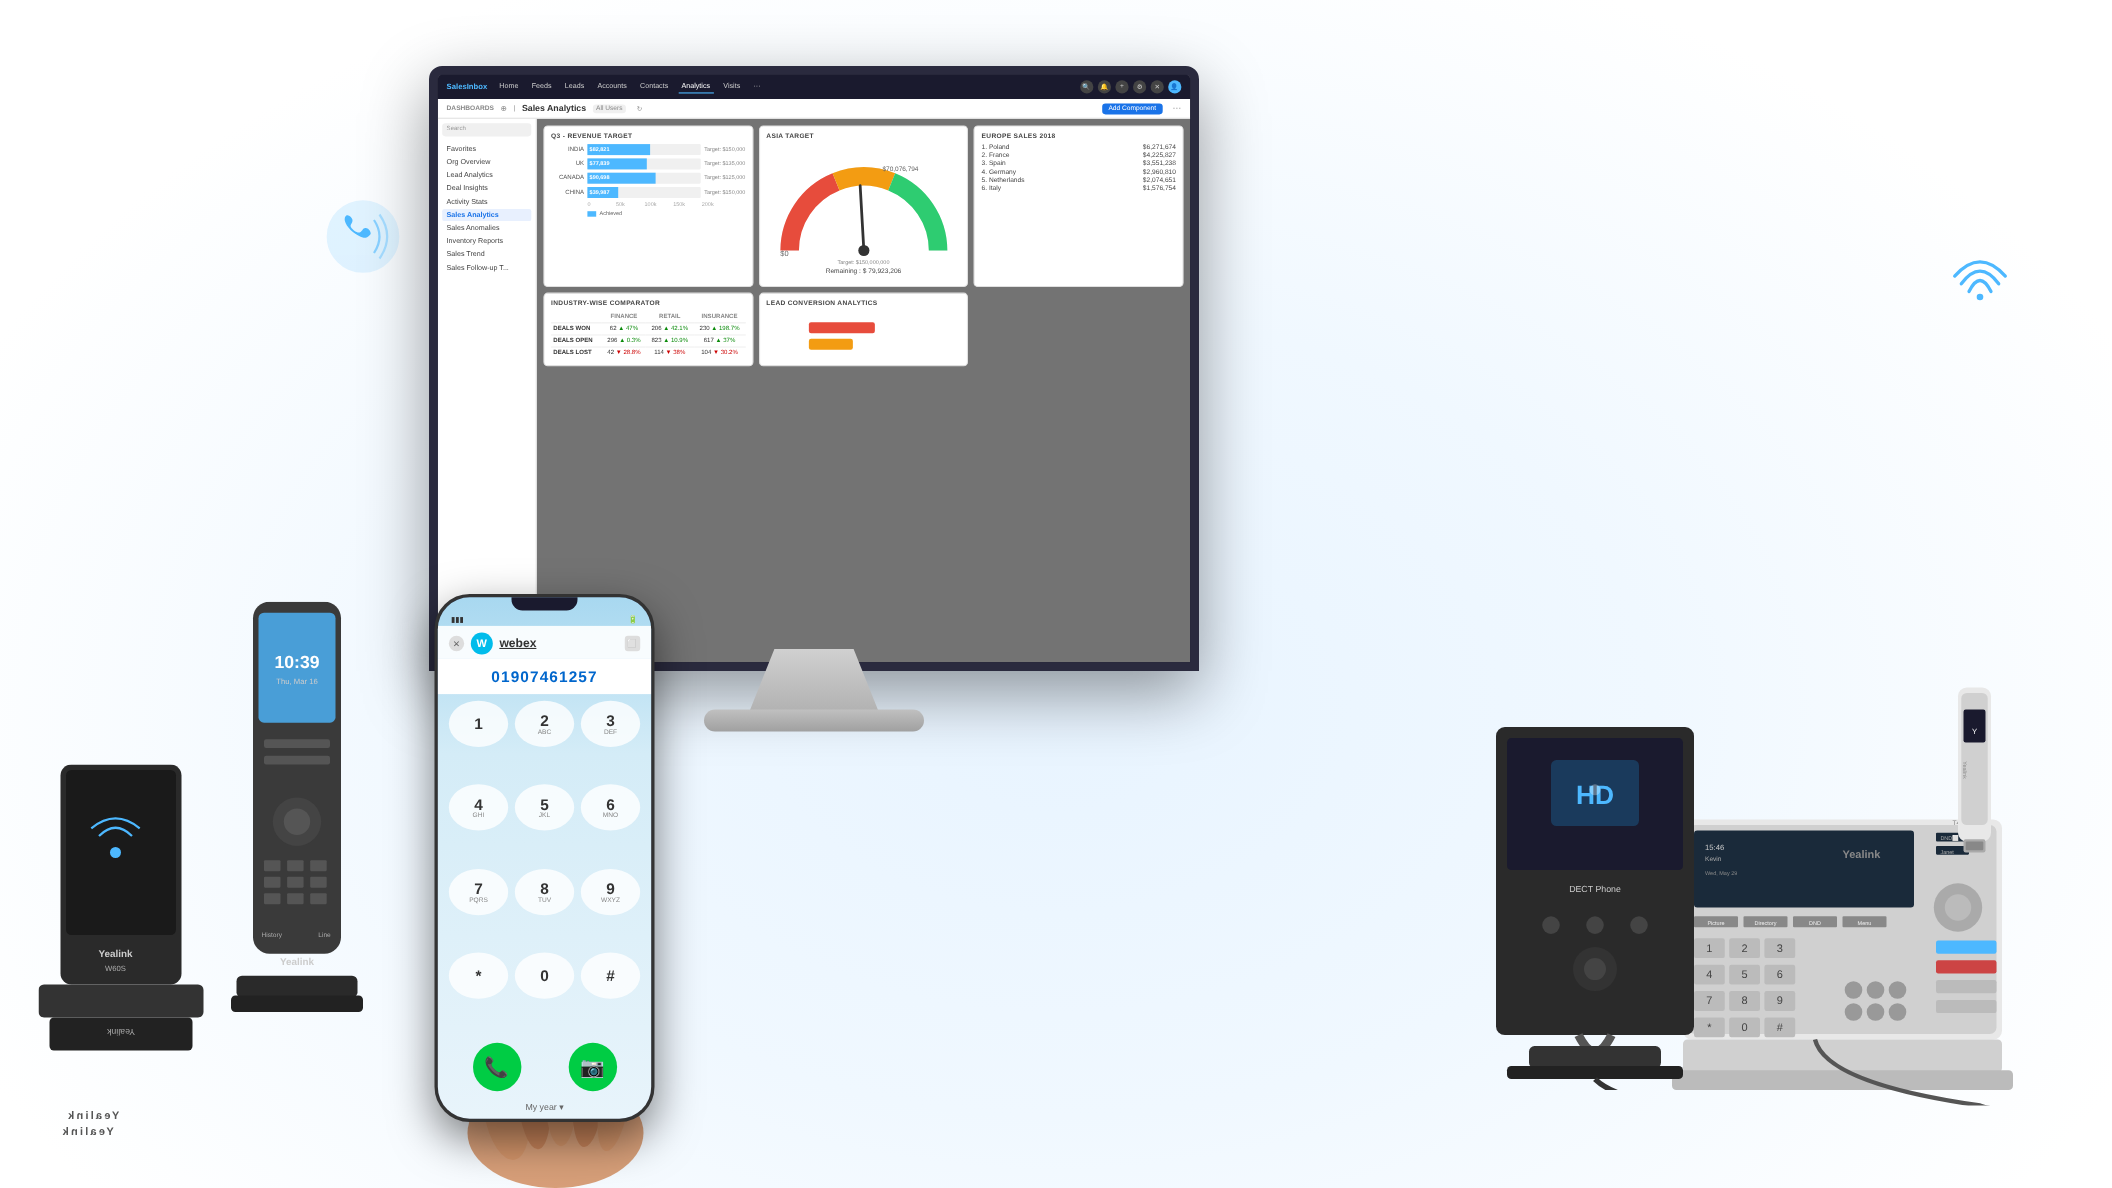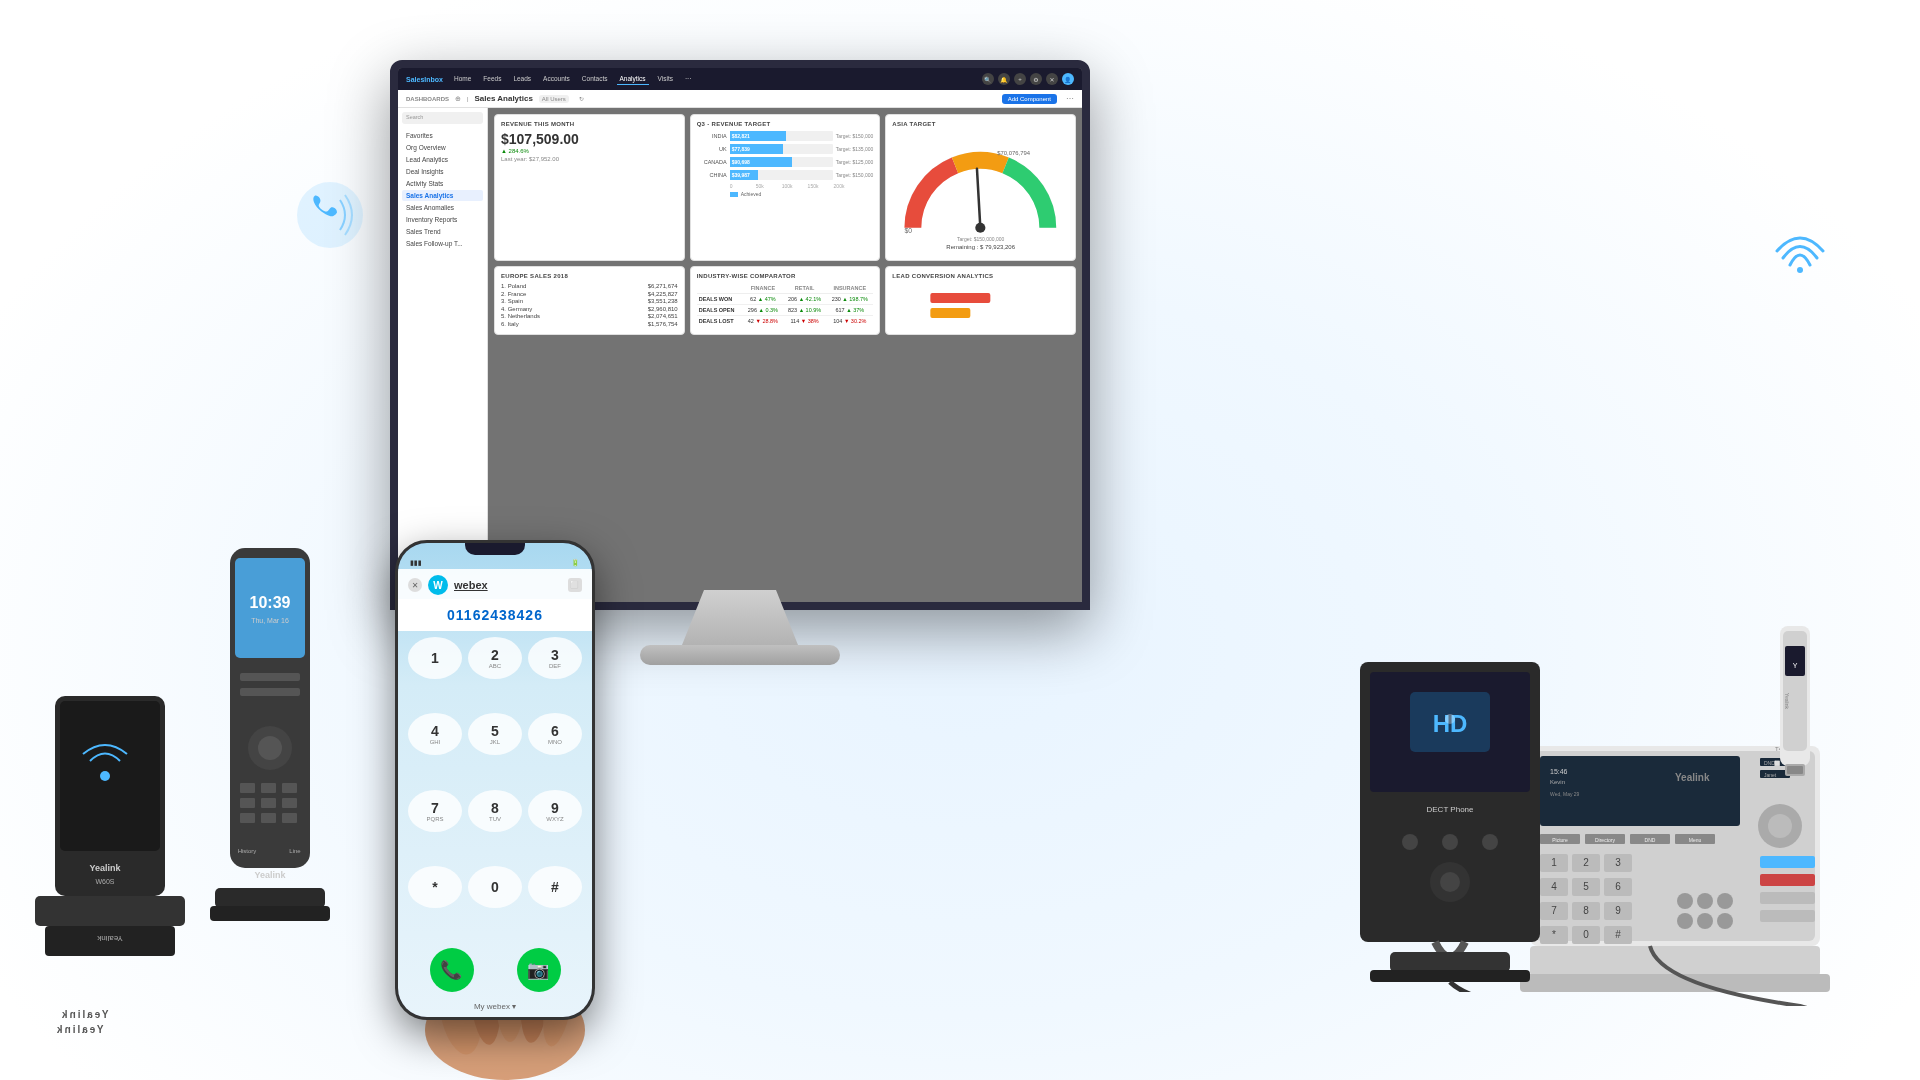--- a/index.html
+++ b/index.html
@@ -555,26 +555,20 @@
           <div class="crm-sidebar-item active">Sales Analytics</div>
           <div class="crm-sidebar-item">Sales Anomalies</div>
           <div class="crm-sidebar-item">Inventory Reports</div>
           <div class="crm-sidebar-item">Sales Trend</div>
           <div class="crm-sidebar-item">Sales Follow-up T...</div>
         </div>
 
         <div class="crm-main">
           <div class="crm-widgets-grid">
 
-            <div class="crm-widget">
-              <div class="widget-title">REVENUE THIS MONTH</div>
-              <div class="revenue-amount">$107,509.00</div>
-              <span class="revenue-change">▲ 284.6%</span>
-              <div class="revenue-last">Last year: $27,952.00</div>
-            </div>
 
             <div class="crm-widget">
               <div class="widget-title">Q3 - REVENUE TARGET</div>
               <div class="q3-chart">
                 <div class="q3-bar-row">
                   <div class="q3-country">INDIA</div>
                   <div class="q3-bar-container">
                     <div class="q3-bar-fill" style="width:55%;">$82,821</div>
                   </div>
                   <div class="q3-target-label">Target: $150,000</div>
@@ -789,21 +783,21 @@
       <div class="webex-header">
         <div class="webex-close-btn">
           <span>✕</span>
         </div>
         <div class="webex-logo-circle">W</div>
         <span class="webex-logo-text">webex</span>
         <div style="margin-left:auto;width:14px;height:14px;background:#ddd;border-radius:3px;display:flex;align-items:center;justify-content:center;font-size:7px;">⬜</div>
       </div>
 
       <div class="webex-number-display">
-        <span>01162438426</span>
+        <span>01907461257</span>
       </div>
 
       <div class="webex-keypad">
         <div class="webex-key">
           <span class="webex-key-num">1</span>
           <span class="webex-key-alpha"></span>
         </div>
         <div class="webex-key">
           <span class="webex-key-num">2</span>
           <span class="webex-key-alpha">ABC</span>
@@ -844,21 +838,21 @@
         </div>
         <div class="webex-key">
           <span class="webex-key-num">#</span>
         </div>
       </div>
 
       <div class="webex-action-bar">
         <div class="webex-call-btn">📞</div>
         <div class="webex-video-btn">📷</div>
       </div>
-      <div class="webex-phone-label">My webex ▾</div>
+      <div class="webex-phone-label">My year ▾</div>
     </div>
   </div>
 </div>
 
 <div style="position:absolute;left:390px;bottom:0;z-index:9;width:230px;height:150px;">
   <svg width="230" height="150" viewBox="0 0 230 150">
 
     <ellipse cx="115" cy="100" rx="80" ry="50" fill="#d4956a" opacity="0.9"></ellipse>
     <ellipse cx="70" cy="80" rx="20" ry="45" fill="#d4956a" transform="rotate(-10, 70, 80)"></ellipse>
     <ellipse cx="95" cy="65" rx="15" ry="50" fill="#c8845a" transform="rotate(-5, 95, 65)"></ellipse>

